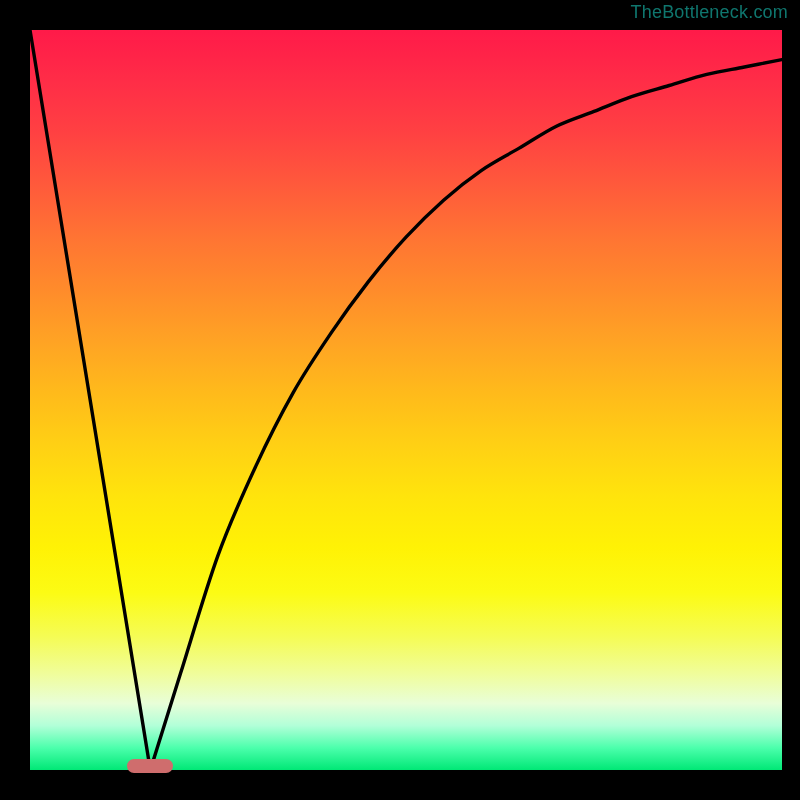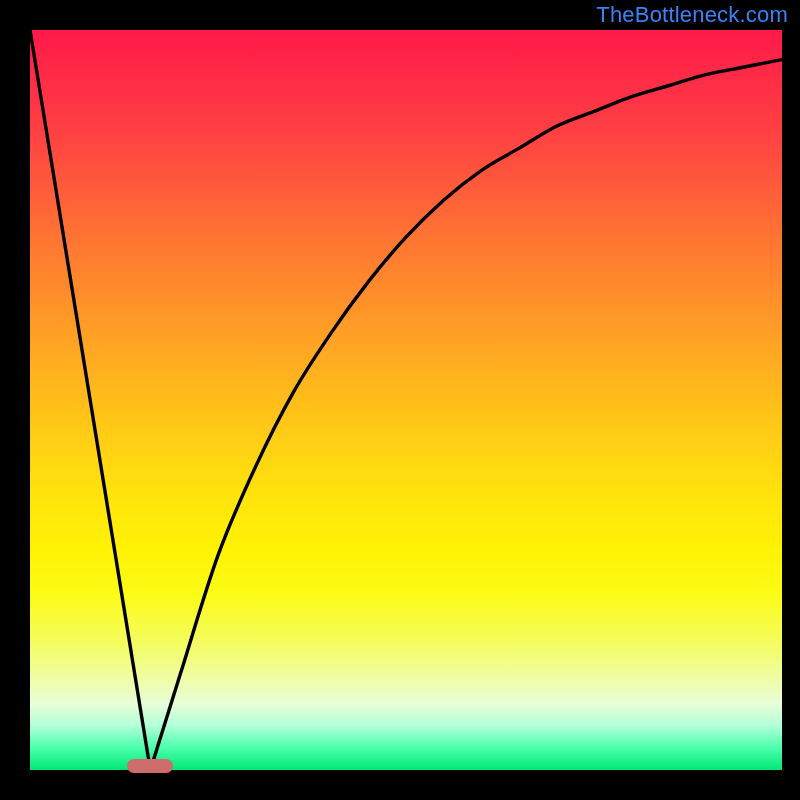--- a/index.html
+++ b/index.html
@@ -41,22 +41,22 @@
       #e8fed8 91%,
       #b2ffd8 94%,
       #4cffac 97%,
       #00e876 100%
     );
   }
   .watermark {
     position: absolute;
     top: 2px;
     right: 12px;
-    color: #3b82f6;
-    font-size: 22px;
+    color: #0f766e;
+    font-size: 18px;
     letter-spacing: 0.2px;
     z-index: 5;
   }
   svg.curve {
     position: absolute;
     left: 0;
     top: 0;
     width: 752px;
     height: 740px;
     z-index: 2;

